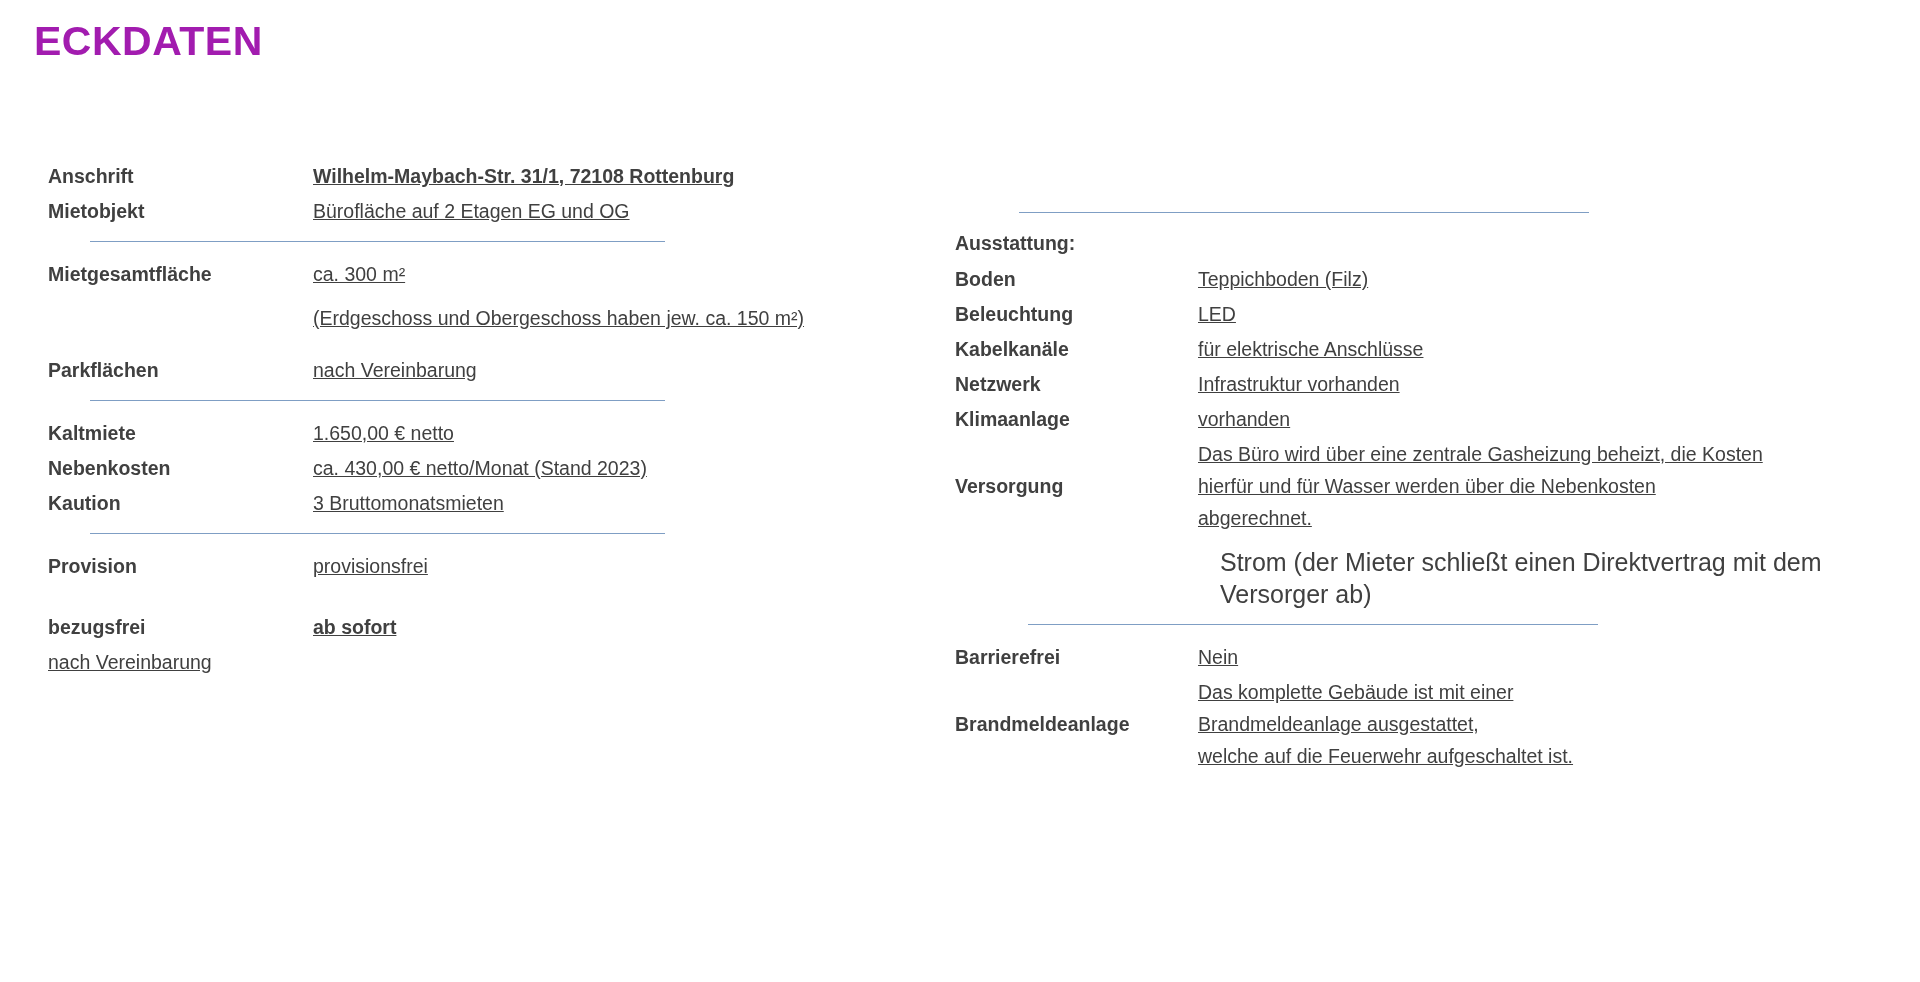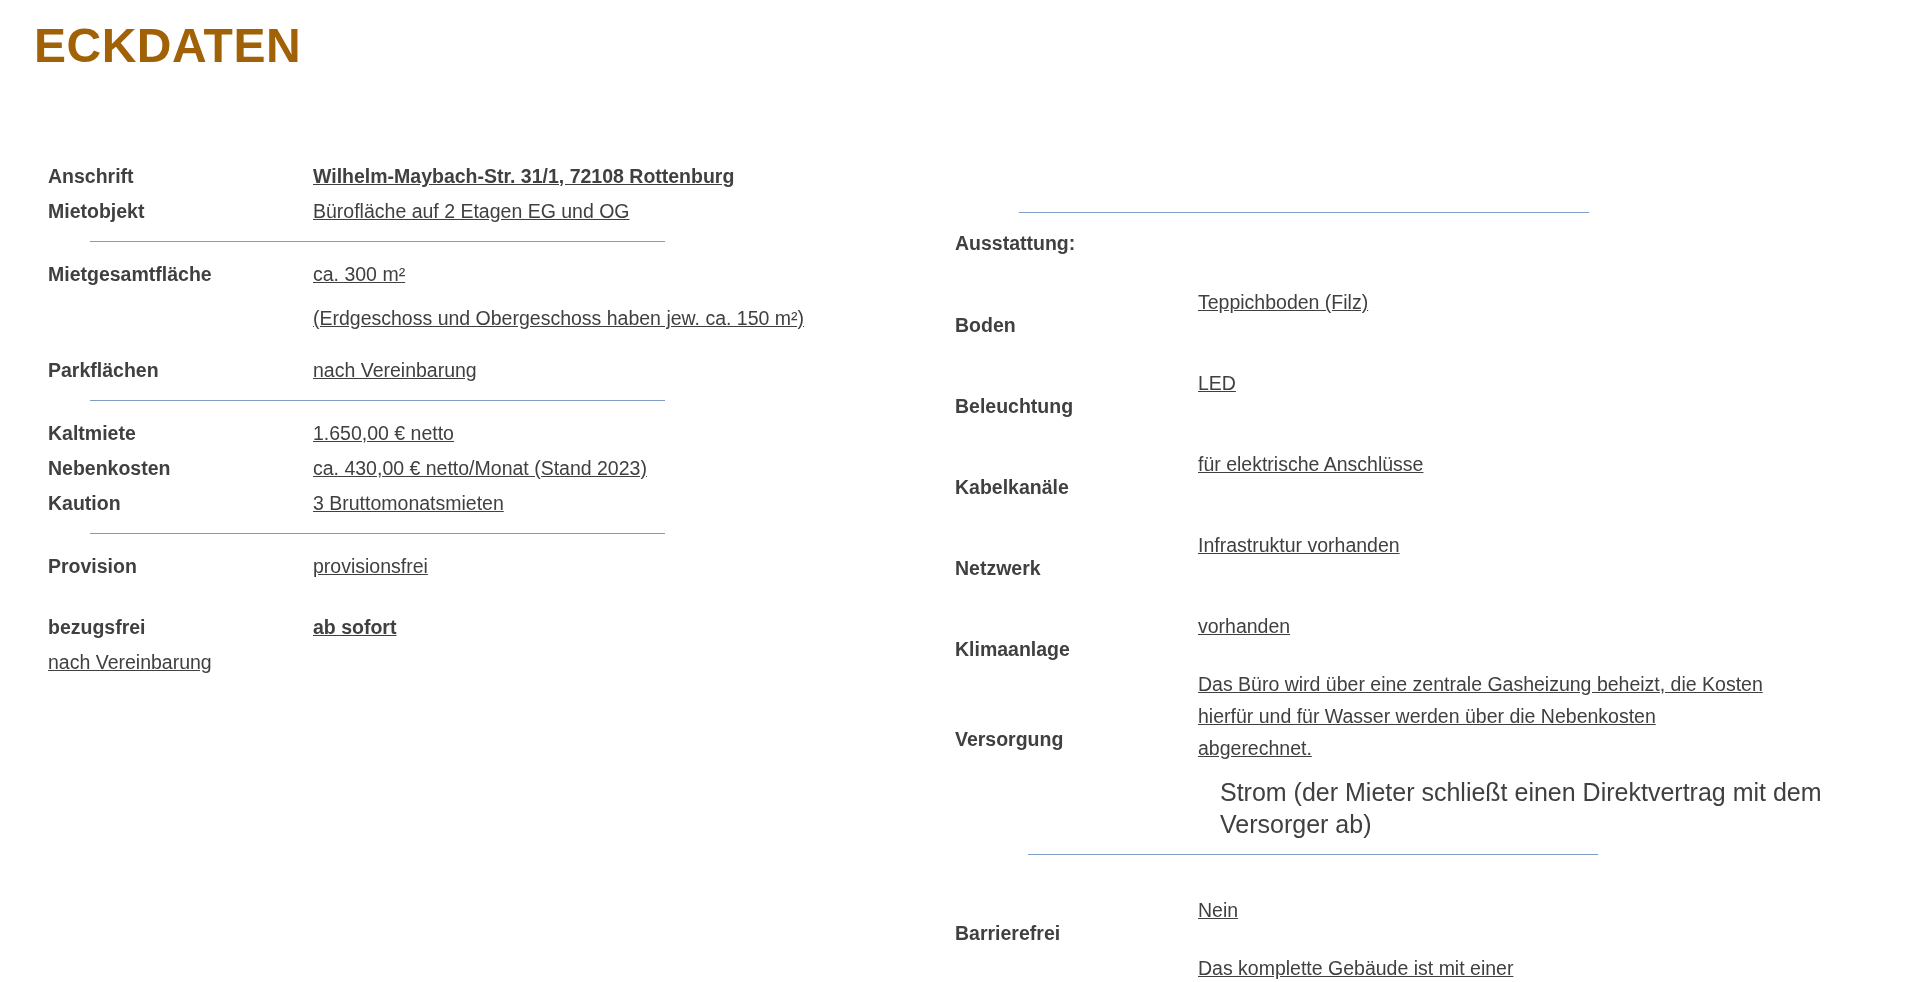--- a/index.html
+++ b/index.html
@@ -16,24 +16,24 @@
   }
   .slide {
     position: relative;
     width: 1920px;
     height: 982px;
   }
   .title {
     position: absolute;
     left: 34px;
     top: 18px;
-    font-size: 48px;
+    font-size: 41px;
     font-weight: bold;
     letter-spacing: 0.5px;
-    color: #a16207;
+    color: #a21caf;
   }
   .col-left {
     position: absolute;
     left: 48px;
     top: 160px;
     width: 880px;
   }
   .col-right {
     position: absolute;
     left: 955px;
@@ -57,21 +57,21 @@
     line-height: 32px;
     text-decoration: underline;
   }
   .value.bold {
     font-weight: bold;
   }
   
   .col-left .label { width: 265px; flex: 0 0 265px; }
   .col-left .value { flex: 1 1 auto; }
   
-  .col-right .label { width: 243px; flex: 0 0 243px; margin-top: 46px; }
+  .col-right .label { width: 243px; flex: 0 0 243px; }
   .col-right .value { flex: 1 1 auto; }
 
   .rule {
     height: 0;
     border-top: 1.4px solid #7f9ec4;
     margin: 14px 0 16px 0;
   }
   .rule.left-a { width: 575px; margin-left: 42px; }
   .rule.left-b { width: 575px; margin-left: 42px; }
   .rule.left-c { width: 575px; margin-left: 42px; }

